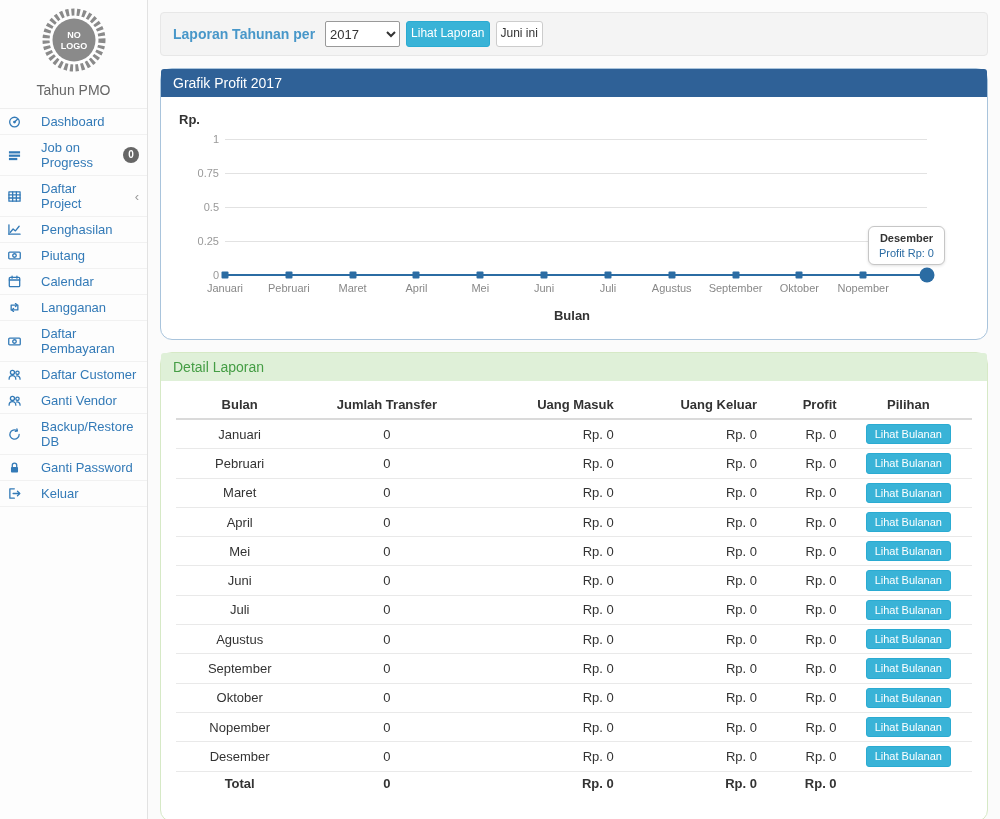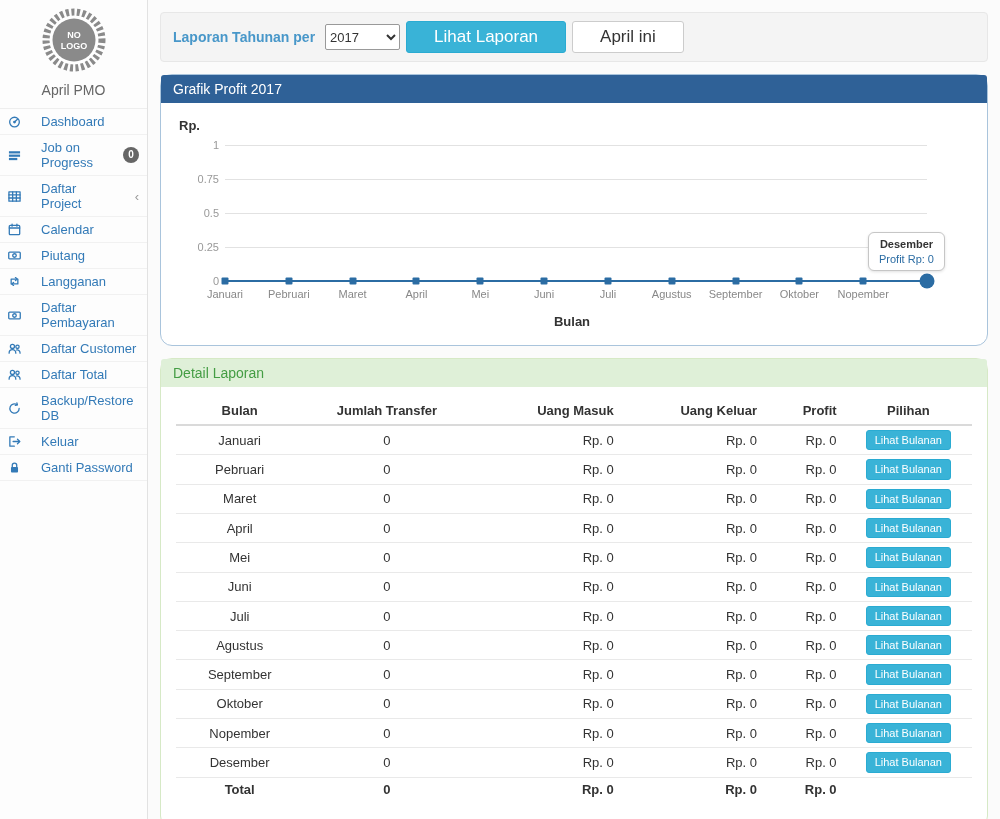--- a/index.html
+++ b/index.html
@@ -31,21 +31,21 @@
               color:#ccc; margin-bottom:12px;}
   .breadcrumb a{color:var(--c-link); text-decoration:none; cursor:pointer;}
   .breadcrumb .cur{color:var(--c-muted);}
   .breadcrumb .sep{color:#bbb; margin:0 5px;}
 
   .well{background:#f4f4f4; border:1px solid #e7e7e7; border-radius:4px; padding:8px 12px;
         display:flex; align-items:center; gap:6px; margin-bottom:12px;}
   .well label{font-size:14px; font-weight:bold; color:var(--c-label); margin-right:4px;}
   .well select{height:26px; width:75px; font-size:13px; border:1px solid #999; background:#fff;
                border-radius:2px; color:#333;}
-  .btn{font-size:17px; border-radius:3px; padding:4px 27px; cursor:pointer; line-height:1.3;}
+  .btn{font-size:12px; border-radius:3px; padding:4px 4px; cursor:pointer; line-height:1.3;}
   .btn-info{background:var(--c-info); border:1px solid var(--c-info-border); color:#fff;}
   .btn-default{background:#fff; border:1px solid #ccc; color:#333;}
 
   .panel{border-radius:12px; margin-bottom:12px; background:#fff;}
   .panel-primary{border:1px solid var(--c-primary-border);}
   .panel-primary .panel-heading{background:var(--c-primary); color:#fff; font-size:14px;
         padding:6px 12px; border-radius:3px 3px 0 0;}
   .panel-success{border:1px solid var(--c-success-border);}
   .panel-success .panel-heading{background:var(--c-success-bg); color:var(--c-success-text);
         font-size:14px; padding:6px 12px; border-radius:3px 3px 0 0;}
@@ -90,21 +90,21 @@
   <aside class="sidebar">
     <div class="logo-wrap">
       <svg width="64" height="64" viewBox="0 0 64 64">
         <circle cx="32" cy="32" r="27" fill="none" stroke="#8a8a8a" stroke-width="9" stroke-dasharray="3 2.4"></circle>
         <circle cx="32" cy="32" r="23" fill="none" stroke="#fff" stroke-width="3"></circle>
         <circle cx="32" cy="32" r="21.5" fill="#8a8a8a"></circle>
         <text class="seal-text" x="32" y="30" text-anchor="middle">NO</text>
         <text class="seal-text" x="32" y="41" text-anchor="middle">LOGO</text>
       </svg>
     </div>
-    <div class="brand">April PMO</div>
+    <div class="brand">Tahun PMO</div>
     <ul class="nav" id="sidebar-nav">
         <li>
           <span class="ic">
             <svg viewBox="0 0 14 14" fill="none" stroke="currentColor" stroke-width="1.4" stroke-linecap="round" stroke-linejoin="round">
               <circle cx="7" cy="7.6" r="5.2"></circle>
               <line x1="7" y1="7.6" x2="10.2" y2="4.6"></line>
               <circle cx="7" cy="7.6" r="0.8" fill="currentColor"></circle>
             </svg>
           </span>
           <span>Dashboard</span>
@@ -129,40 +129,50 @@
               <line x1="5" y1="2" x2="5" y2="12"></line>
               <line x1="9" y1="2" x2="9" y2="12"></line>
             </svg>
           </span>
           <span>Daftar Project</span>
           <span class="chev">‹</span>
         </li>
         <li>
           <span class="ic">
             <svg viewBox="0 0 14 14" fill="none" stroke="currentColor" stroke-width="1.4" stroke-linecap="round" stroke-linejoin="round">
+              <polyline points="1,12 1,2"></polyline>
+              <polyline points="1,12 13,12"></polyline>
+              <polyline points="2.5,10 5.5,6.5 8,8.5 12,3.5"></polyline>
+            </svg>
+          </span>
+          <span>Penghasilan</span>
+        </li>
+        <li>
+          <span class="ic">
+            <svg viewBox="0 0 14 14" fill="none" stroke="currentColor" stroke-width="1.4" stroke-linecap="round" stroke-linejoin="round">
+              <rect x="0.8" y="3.4" width="12.4" height="7.2" rx="1"></rect>
+              <circle cx="7" cy="7" r="1.9"></circle>
+            </svg>
+          </span>
+          <span>Piutang</span>
+        </li>
+        <li>
+          <span class="ic">
+            <svg viewBox="0 0 14 14" fill="none" stroke="currentColor" stroke-width="1.4" stroke-linecap="round" stroke-linejoin="round">
               <rect x="1.4" y="2.6" width="11.2" height="10" rx="1"></rect>
               <line x1="1.4" y1="5.4" x2="12.6" y2="5.4"></line>
               <line x1="4.4" y1="1.2" x2="4.4" y2="3.4"></line>
               <line x1="9.6" y1="1.2" x2="9.6" y2="3.4"></line>
             </svg>
           </span>
           <span>Calendar</span>
         </li>
         <li>
           <span class="ic">
             <svg viewBox="0 0 14 14" fill="none" stroke="currentColor" stroke-width="1.4" stroke-linecap="round" stroke-linejoin="round">
-              <rect x="0.8" y="3.4" width="12.4" height="7.2" rx="1"></rect>
-              <circle cx="7" cy="7" r="1.9"></circle>
-            </svg>
-          </span>
-          <span>Piutang</span>
-        </li>
-        <li>
-          <span class="ic">
-            <svg viewBox="0 0 14 14" fill="none" stroke="currentColor" stroke-width="1.4" stroke-linecap="round" stroke-linejoin="round">
               <polyline points="3.4,9.6 3.4,4.4 9.4,4.4"></polyline>
               <polyline points="8,2.8 10,4.4 8,6"></polyline>
               <polyline points="10.6,4.4 10.6,9.6 4.6,9.6"></polyline>
               <polyline points="6,8 4,9.6 6,11.2"></polyline>
             </svg>
           </span>
           <span>Langganan</span>
         </li>
         <li>
           <span class="ic">
@@ -186,61 +196,61 @@
         </li>
         <li>
           <span class="ic">
             <svg viewBox="0 0 14 14" fill="none" stroke="currentColor" stroke-width="1.4" stroke-linecap="round" stroke-linejoin="round">
               <circle cx="4.8" cy="4.8" r="2.2"></circle>
               <path d="M1.2 12 C1.2 9.4 3 8.2 4.8 8.2 C6.6 8.2 8.4 9.4 8.4 12"></path>
               <circle cx="10.2" cy="5.2" r="1.8"></circle>
               <path d="M9.4 8.6 C11.6 8.4 13 9.8 13 12"></path>
             </svg>
           </span>
-          <span>Daftar Total</span>
+          <span>Ganti Vendor</span>
         </li>
         <li>
           <span class="ic">
             <svg viewBox="0 0 14 14" fill="none" stroke="currentColor" stroke-width="1.4" stroke-linecap="round" stroke-linejoin="round">
               <path d="M12 7 A5 5 0 1 1 9.8 2.9"></path>
               <polyline points="9.6,0.9 10.1,3.1 7.9,3.6"></polyline>
             </svg>
           </span>
           <span>Backup/Restore DB</span>
+        </li>
+        <li>
+          <span class="ic">
+            <svg viewBox="0 0 14 14" fill="none" stroke="currentColor" stroke-width="1.4" stroke-linecap="round" stroke-linejoin="round">
+              <rect x="3.2" y="6.4" width="7.6" height="6" rx="1" fill="currentColor" stroke="none"></rect>
+              <path d="M4.6 6.4 V4.6 A2.4 2.4 0 0 1 9.4 4.6 V6.4"></path>
+            </svg>
+          </span>
+          <span>Ganti Password</span>
         </li>
         <li>
           <span class="ic">
             <svg viewBox="0 0 14 14" fill="none" stroke="currentColor" stroke-width="1.4" stroke-linecap="round" stroke-linejoin="round">
               <path d="M6.8 2 H2 V12 H6.8"></path>
               <line x1="5.5" y1="7" x2="12.5" y2="7"></line>
               <polyline points="10.2,4.6 12.6,7 10.2,9.4"></polyline>
             </svg>
           </span>
           <span>Keluar</span>
-        </li>
-        <li>
-          <span class="ic">
-            <svg viewBox="0 0 14 14" fill="none" stroke="currentColor" stroke-width="1.4" stroke-linecap="round" stroke-linejoin="round">
-              <rect x="3.2" y="6.4" width="7.6" height="6" rx="1" fill="currentColor" stroke="none"></rect>
-              <path d="M4.6 6.4 V4.6 A2.4 2.4 0 0 1 9.4 4.6 V6.4"></path>
-            </svg>
-          </span>
-          <span>Ganti Password</span>
         </li>
       </ul>
   </aside>
 
   <main class="content">
 
 
     <div class="well">
       <label>Laporan Tahunan per</label>
       <select id="year-select"><option value="2017">2017</option></select>
       <button class="btn btn-info">Lihat Laporan</button>
-      <button class="btn btn-default">April ini</button>
+      <button class="btn btn-default">Juni ini</button>
     </div>
 
     <div class="panel panel-primary">
       <div class="panel-heading">Grafik Profit 2017</div>
       <div class="chart-body">
         <div class="y-title">Rp.</div>
         <div class="plot" id="plot">
           <div class="tooltip">
             <div class="tt-title">Desember</div>
             <div class="tt-text">Profit Rp: 0</div>

